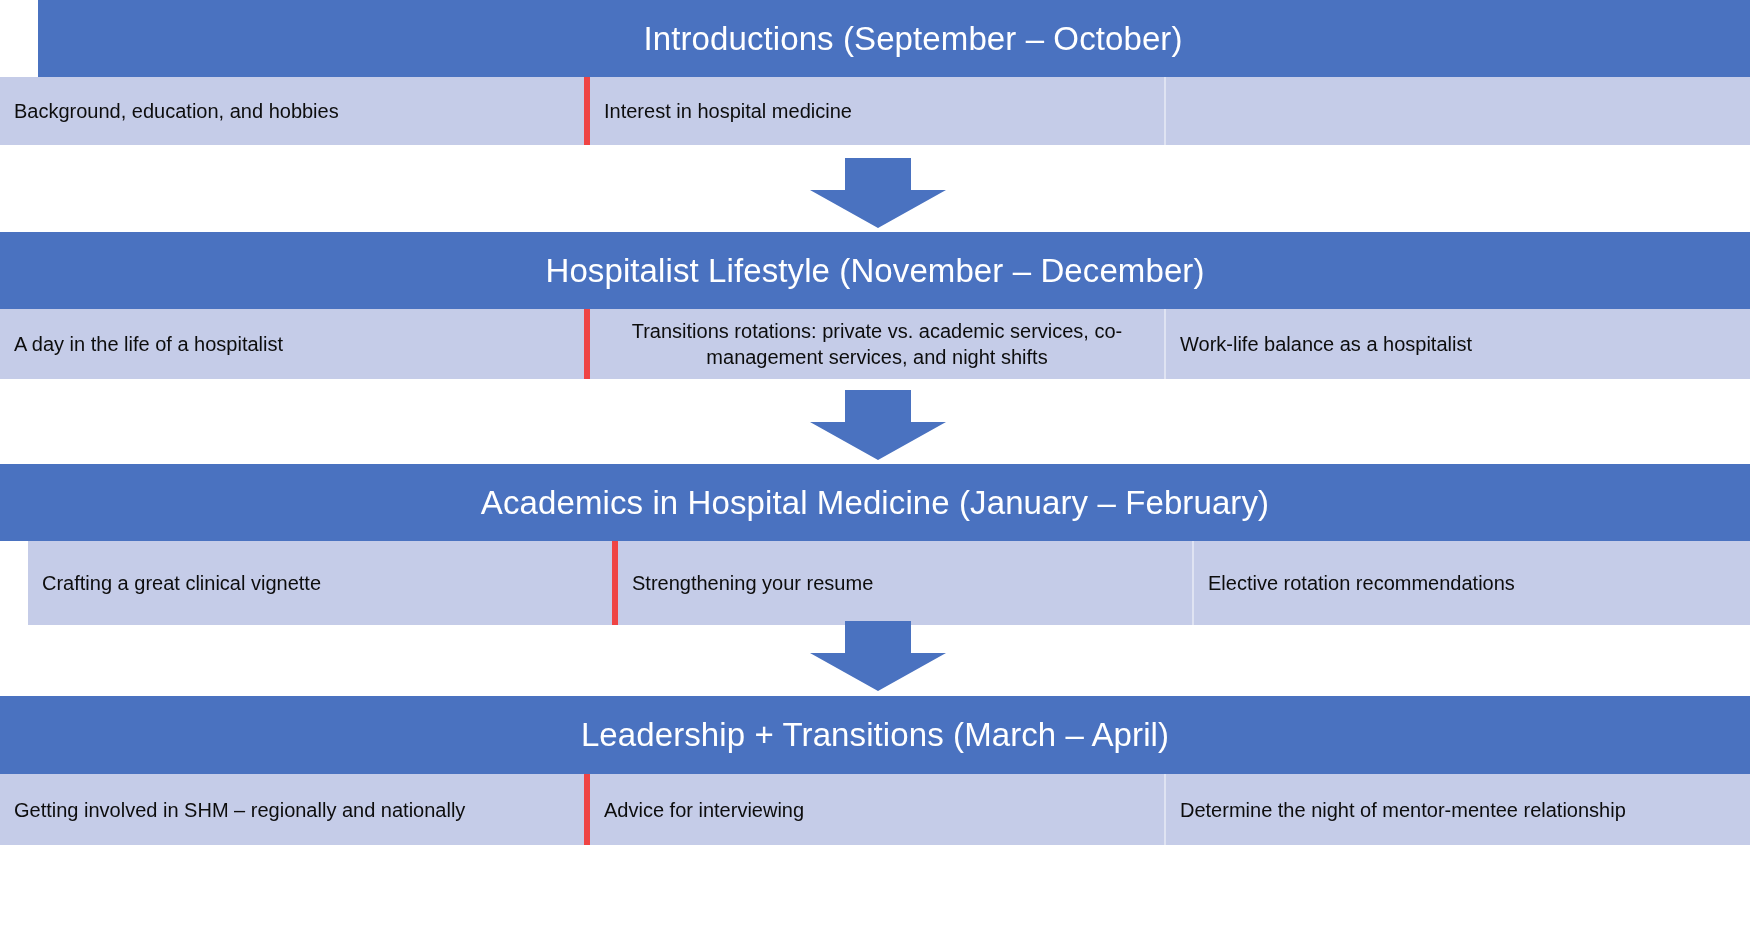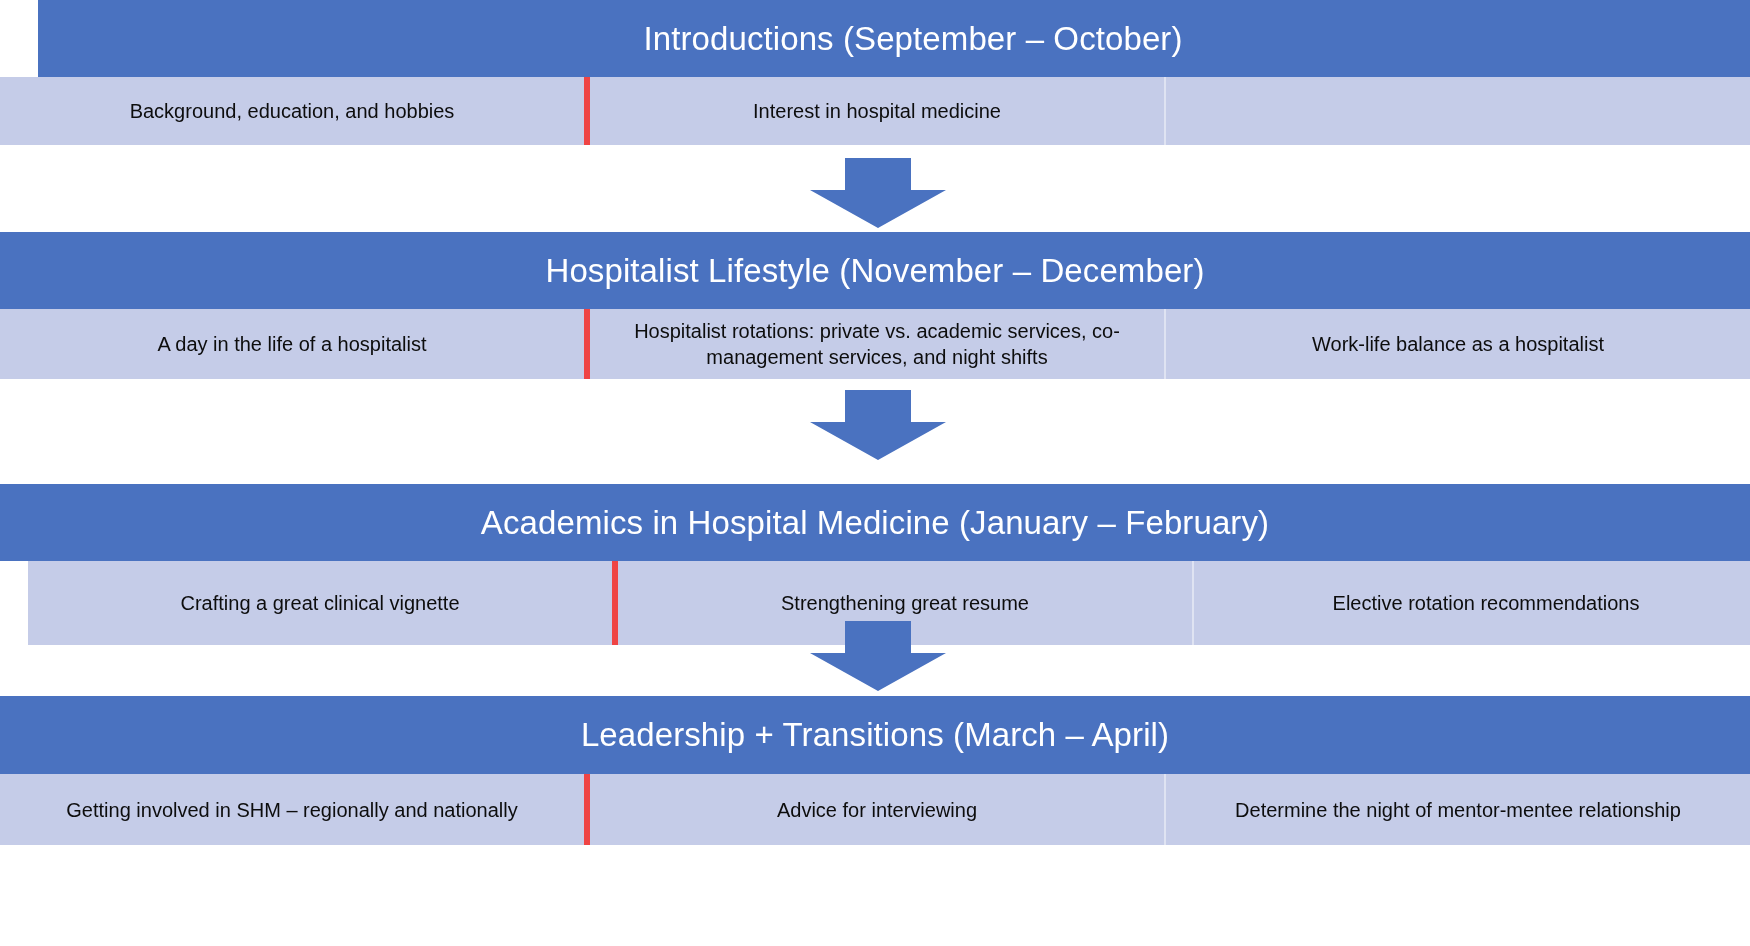--- a/index.html
+++ b/index.html
@@ -53,21 +53,21 @@
     display: flex;
     box-sizing: border-box;
     background: #c5cce8;
   }
 
   .cell {
     box-sizing: border-box;
     background: #c5cce8;
     display: flex;
     align-items: center;
-    justify-content: center;
+    justify-content: flex-start;
     text-align: center;
     color: #0d0d0d;
     font-size: 20px;
     line-height: 1.3;
     padding: 6px 14px;
   }
   .cell-label { display: block; }
 
   .cell.col-1 { width: 584px; }
   .cell.col-2 { width: 582px; border-left: 6px solid #ef4444; border-right: 2px solid #dfe3f2; }
@@ -87,21 +87,21 @@
   #stage-0 .stage-cells  { height: 68px; }
 
   #arrow-0 { top: 158px; height: 70px; }
 
   #stage-1 { top: 232px; }
   #stage-1 .stage-header { height: 77px; }
   #stage-1 .stage-cells  { height: 70px; }
 
   #arrow-1 { top: 390px; height: 70px; }
 
-  #stage-2 { top: 484px; }
+  #stage-2 { top: 464px; }
   #stage-2 .stage-header { height: 77px; }
   #stage-2 .stage-cells  { height: 84px; margin-left: 28px; }
 
   #arrow-2 { top: 621px; height: 70px; }
 
   #stage-3 { top: 696px; }
   #stage-3 .stage-header { height: 78px; text-align: center; }
   #stage-3 .stage-cells  { height: 71px; }
 </style>
 </head>
@@ -131,21 +131,21 @@
 
   <div class="stage" id="stage-1">
     <div class="stage-header">
       <span class="stage-header-label">Hospitalist Lifestyle (November – December)</span>
     </div>
     <div class="stage-cells">
       <div class="cell col-1">
         <span class="cell-label">A day in the life of a hospitalist</span>
       </div>
       <div class="cell col-2">
-        <span class="cell-label">Hospitalist rotations: private vs. academic services, co-management services, and night shifts</span>
+        <span class="cell-label">Transitions rotations: private vs. academic services, co-management services, and night shifts</span>
       </div>
       <div class="cell col-3">
         <span class="cell-label">Work-life balance as a hospitalist</span>
       </div>
     </div>
   </div>
 
   <div class="arrow" id="arrow-1">
     <svg viewBox="0 0 136 70" preserveAspectRatio="none" aria-hidden="true">
       <polygon points="35,0 101,0 101,32 136,32 68,70 0,32 35,32" fill="#4a72c0"></polygon>
@@ -154,21 +154,21 @@
 
   <div class="stage" id="stage-2">
     <div class="stage-header">
       <span class="stage-header-label">Academics in Hospital Medicine (January – February)</span>
     </div>
     <div class="stage-cells">
       <div class="cell col-1">
         <span class="cell-label">Crafting a great clinical vignette</span>
       </div>
       <div class="cell col-2">
-        <span class="cell-label">Strengthening great resume</span>
+        <span class="cell-label">Strengthening your resume</span>
       </div>
       <div class="cell col-3">
         <span class="cell-label">Elective rotation recommendations</span>
       </div>
     </div>
   </div>
 
   <div class="arrow" id="arrow-2">
     <svg viewBox="0 0 136 70" preserveAspectRatio="none" aria-hidden="true">
       <polygon points="35,0 101,0 101,32 136,32 68,70 0,32 35,32" fill="#4a72c0"></polygon>

